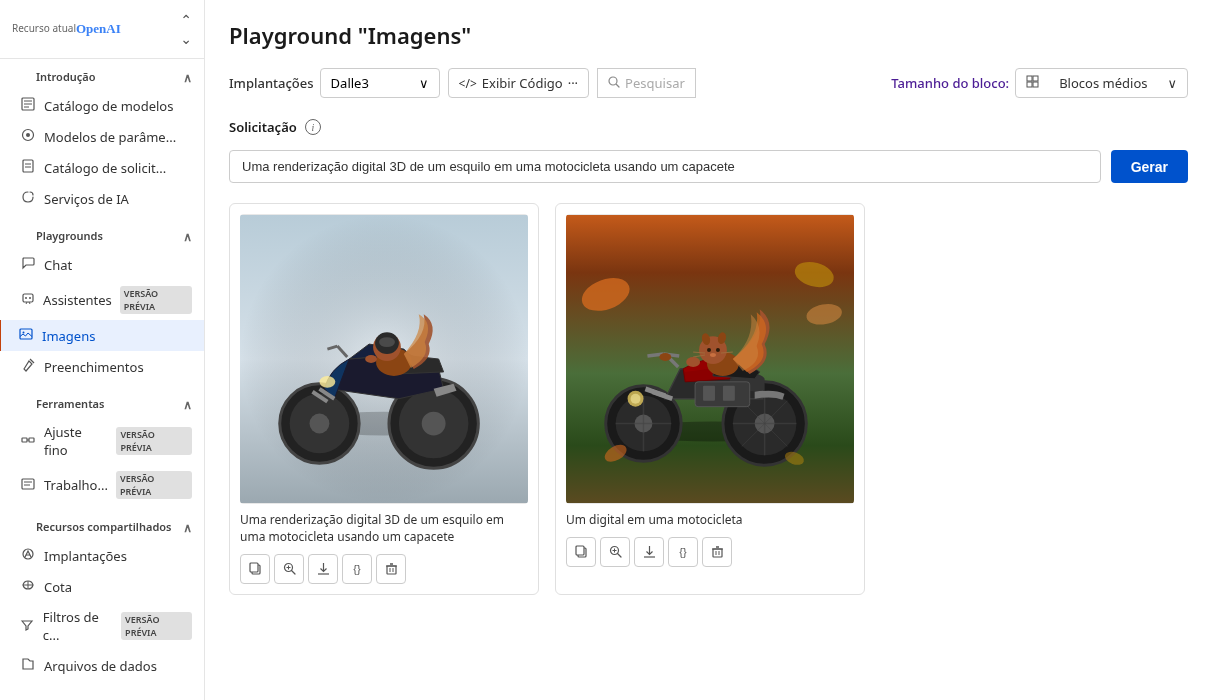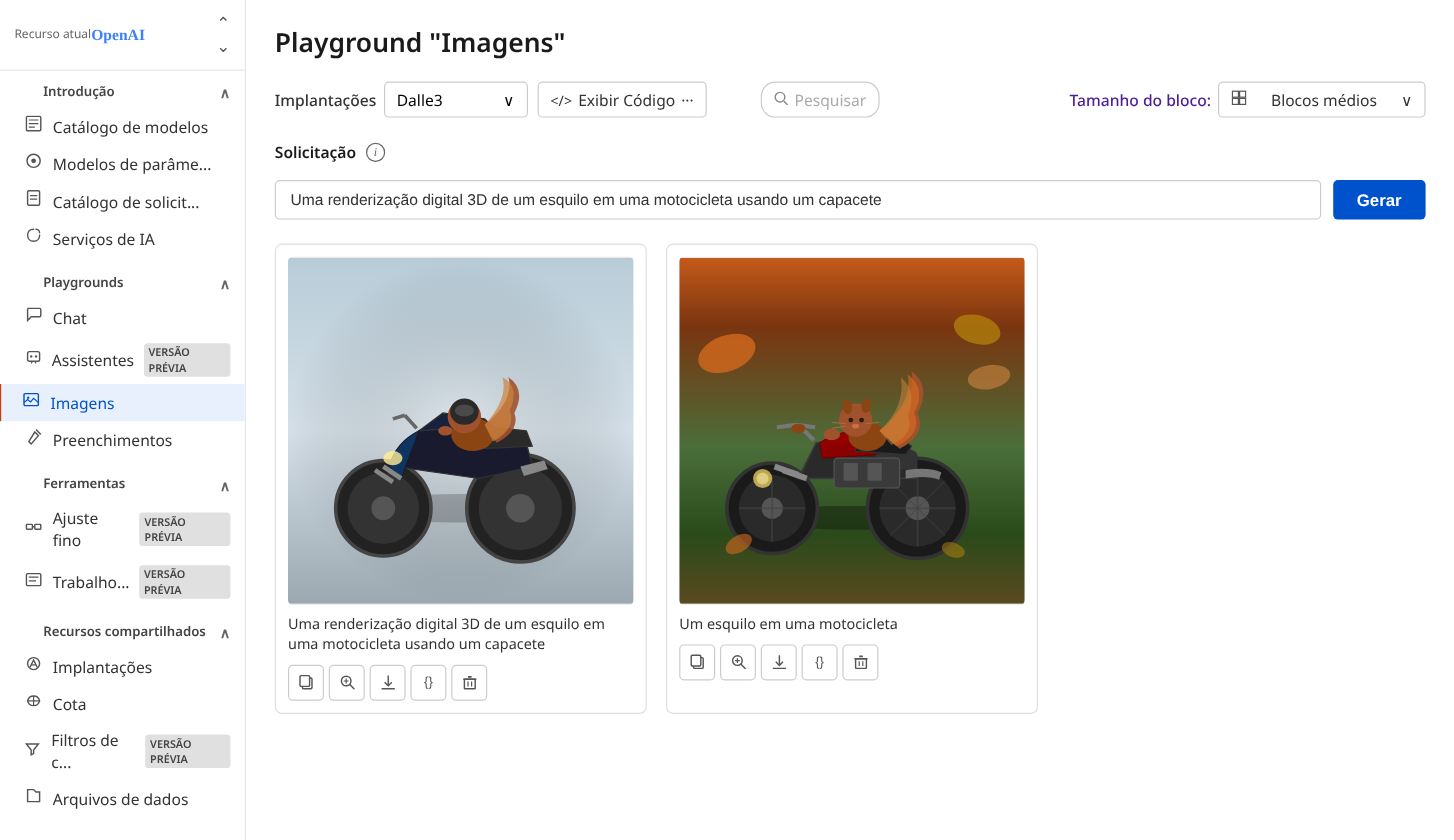--- a/index.html
+++ b/index.html
@@ -133,27 +133,26 @@
       cursor: pointer;
       gap: 5px;
       font-size: 13px;
       color: #333;
     }
 
     .search-box {
       display: flex;
       align-items: flex-start;
       border: 1px solid #ccc;
-      border-radius: 12px;
+      border-radius: 0;
       padding: 5px 10px;
       background: #fff;
       gap: 5px;
       color: #888;
       font-size: 13px;
-      margin-left: 37px;
     }
 
     .block-size-group {
       display: flex;
       align-items: center;
       gap: 6px;
       margin-left: auto;
     }
     .block-size-label { font-size: 13px; color: #4c1d95; font-weight: 500; }
     .block-size-btn {
@@ -690,21 +689,21 @@
           <ellipse cx="128" cy="148" rx="7" ry="5" fill="#a0522d"></ellipse>
           <ellipse cx="100" cy="143" rx="6" ry="4" fill="#8B4513"></ellipse>
 
           <circle cx="70" cy="185" r="8" fill="#ffe066" opacity="0.7"></circle>
           <circle cx="70" cy="185" r="5" fill="#fff4aa" opacity="0.5"></circle>
 
           <ellipse cx="50" cy="240" rx="12" ry="7" fill="#d2691e" opacity="0.6" transform="rotate(-30 50 240)"></ellipse>
           <ellipse cx="230" cy="245" rx="10" ry="6" fill="#b8860b" opacity="0.5" transform="rotate(20 230 245)"></ellipse>
         </svg>
       </div>
-      <div class="image-caption">Um esquilo em uma motocicleta</div>
+      <div class="image-caption">Um digital em uma motocicleta</div>
       <div class="image-actions">
         <button class="img-action-btn" title="Copy">
           <svg width="13" height="13" viewBox="0 0 13 13" fill="none">
               <rect x="3" y="3" width="8" height="9" rx="1" stroke="#555" stroke-width="1.2"></rect>
               <rect x="1" y="1" width="8" height="9" rx="1" stroke="#555" stroke-width="1.2" fill="white"></rect>
             </svg>
         </button>
         <button class="img-action-btn" title="Search">
           <svg width="13" height="13" viewBox="0 0 13 13" fill="none">
               <circle cx="5.5" cy="5.5" r="4" stroke="#555" stroke-width="1.2"></circle>

